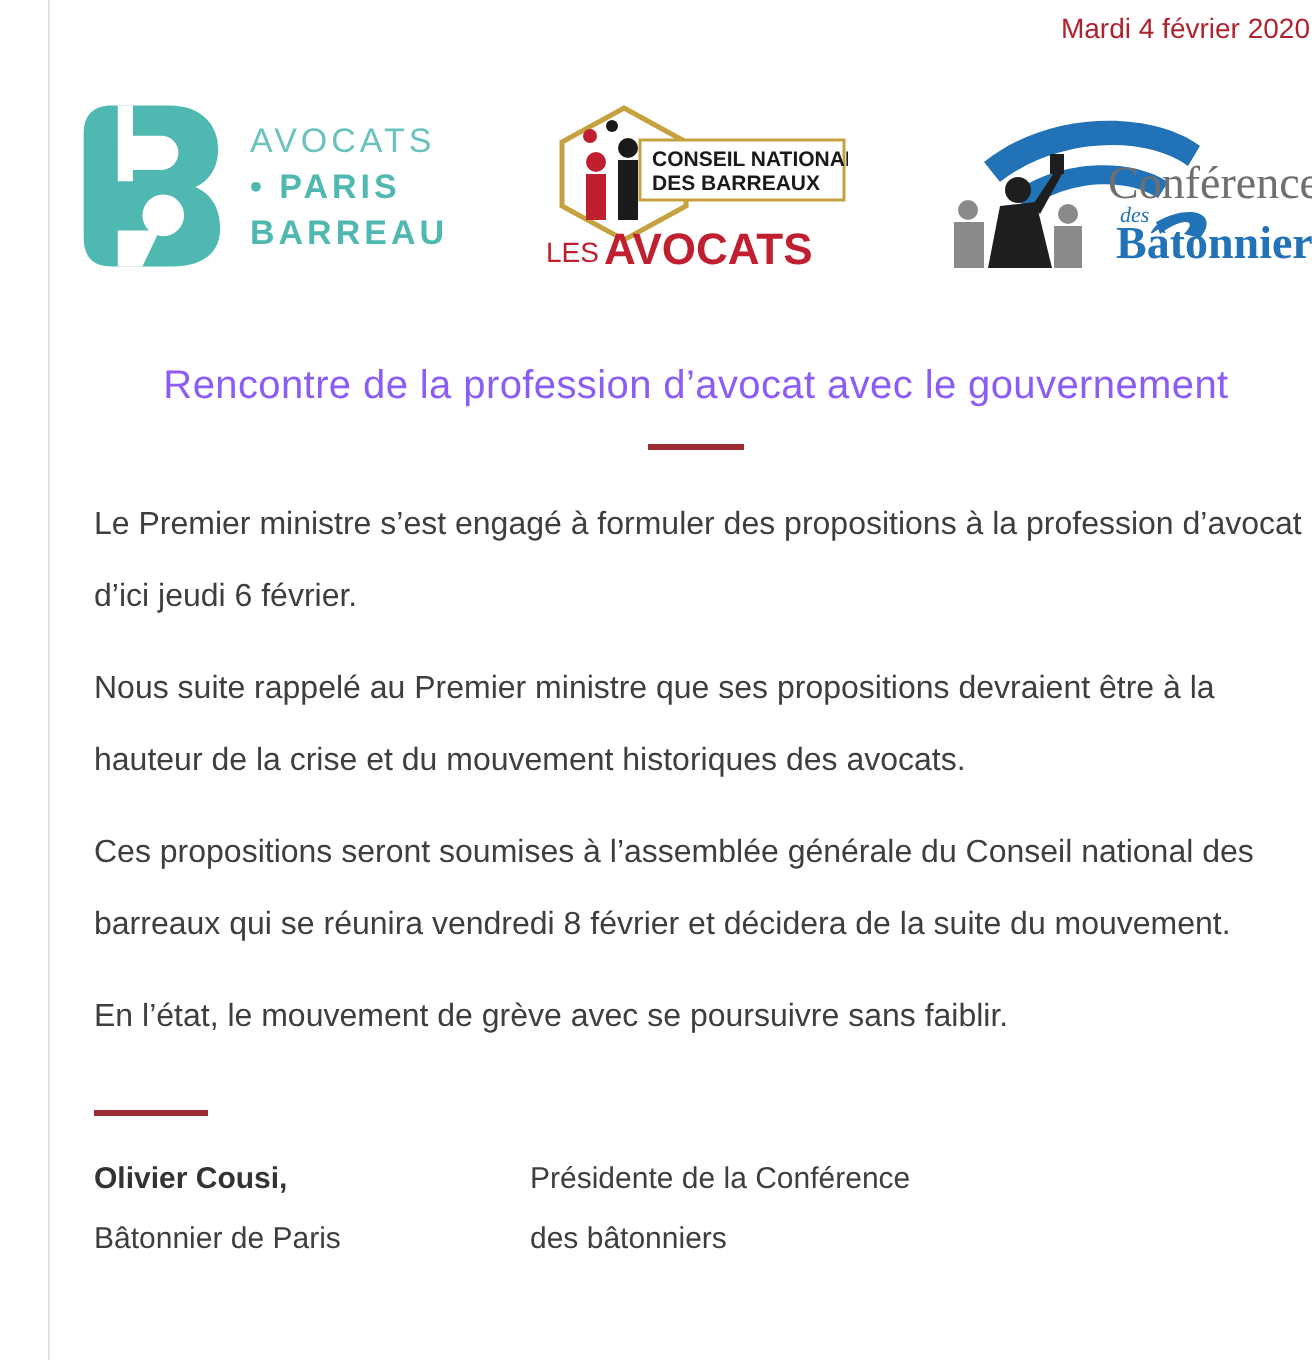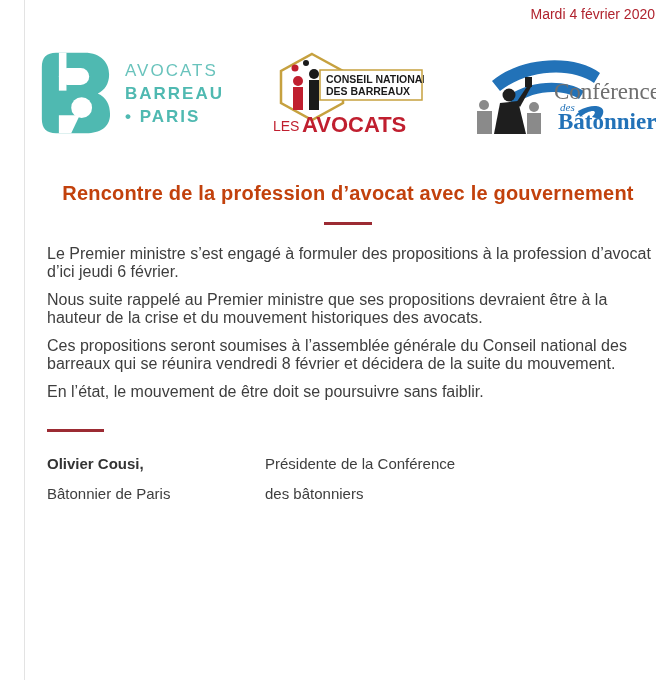--- a/index.html
+++ b/index.html
@@ -6,24 +6,24 @@
   body{width:656px;height:680px;overflow:hidden;font-family:"Liberation Sans",sans-serif;}
   .page{position:relative;width:647px;height:680px;margin-left:24px;border-left:1px solid #e3e3e3;background:#ffffff;box-sizing:border-box;}
   .date{position:absolute;top:6px;right:16px;font-size:14px;color:#b0232e;}
   .logo-row{display:flex;justify-content:space-between;align-items:center;padding:48px 14px 0 12px;}
   
   .logo-barreau{display:flex;align-items:center;gap:12px;}
   .barreau-text{display:flex;flex-direction:column;line-height:23px;font-size:17px;letter-spacing:2px;color:#4fb9b1;}
   .barreau-text .light{font-weight:400;opacity:.85;}
   .barreau-text .bold{font-weight:700;}
   
-  .title{margin:44px 16px 0 16px;text-align:center;font-size:20px;font-weight:700;color:#c2410c;letter-spacing:.2px;}
+  .title{margin:44px 16px 0 16px;text-align:center;font-size:20px;font-weight:400;color:#8b5cf6;letter-spacing:.2px;}
   .title-divider{width:48px;height:3px;background:#9c2b33;margin:17px auto 0 auto;}
   .body-text{padding:20px 20px 0 22px;}
-  .body-text p{margin:0 0 10px 0;max-width:620px;font-size:16px;line-height:18px;color:#3e3e3e;}
+  .body-text p{margin:0 0 10px 0;max-width:620px;font-size:16px;line-height:36px;color:#3e3e3e;}
   .sig-divider{width:57px;height:3px;background:#9c2b33;margin:28px 0 0 22px;}
   .signatures{display:flex;padding:17px 0 0 22px;}
   .sig-col{font-size:15px;color:#3e3e3e;}
   .sig-col .sig-name{font-weight:700;color:#333333;line-height:30px;}
   .sig-col .sig-role{line-height:30px;}
   .sig-col:nth-child(1){width:218px;}
   .sig-col:nth-child(2){width:213px;}
   .sig-col:nth-child(3){flex:1;}
 </style>
 </head>
@@ -38,22 +38,22 @@
     <div class="logo-barreau">
       <svg width="76" height="90" viewBox="0 0 80 95">
         <path fill="#4fb9b1" d="M20,5 H50 C68,5 76,16 76,28 C76,38 71,45 64,48 C73,52 77,60 77,70 C77,84 66,90 52,90 H20 C10,90 5,85 5,75 V20 C5,10 10,5 20,5 Z"></path>
         <rect x="23" y="5" width="8" height="40" fill="#ffffff"></rect>
         <rect x="23" y="21" width="32" height="18" rx="9" fill="#ffffff"></rect>
         <circle cx="47" cy="63" r="11" fill="#ffffff"></circle>
         <path d="M23,90 L36,90 L45,71 L23,71 Z" fill="#ffffff"></path>
       </svg>
       <div class="barreau-text">
         <span class="light">AVOCATS</span>
+        <span class="bold">• PARIS</span>
         <span class="bold">BARREAU</span>
-        <span class="bold">• PARIS</span>
       </div>
     </div>
 
     <svg width="152" height="84" viewBox="0 0 152 84">
       <polygon points="40,3 71,20 71,52 40,69 9,52 9,20" fill="none" stroke="#c6a13f" stroke-width="2.5"></polygon>
       <circle cx="23" cy="17" r="3.5" fill="#c01f2f"></circle>
       <circle cx="34" cy="12" r="3" fill="#1a1a1a"></circle>
       <circle cx="26" cy="30" r="5" fill="#c01f2f"></circle>
       <rect x="21" y="36" width="10" height="23" fill="#c01f2f"></rect>
       <circle cx="42" cy="23" r="5" fill="#1a1a1a"></circle>
@@ -84,21 +84,21 @@
 
   </div>
 
   <div class="title">Rencontre de la profession d’avocat avec le gouvernement</div>
   <div class="title-divider"></div>
 
   <div class="body-text">
     <p>Le Premier ministre s’est engagé à formuler des propositions à la profession d’avocat d’ici jeudi 6 février.</p>
     <p>Nous suite rappelé au Premier ministre que ses propositions devraient être à la hauteur de la crise et du mouvement historiques des avocats.</p>
     <p>Ces propositions seront soumises à l’assemblée générale du Conseil national des barreaux qui se réunira vendredi 8 février et décidera de la suite du mouvement.</p>
-    <p>En l’état, le mouvement de être doit se poursuivre sans faiblir.</p>
+    <p>En l’état, le mouvement de grève avec se poursuivre sans faiblir.</p>
   </div>
 
   <div class="sig-divider"></div>
 
   <div class="signatures">
     <div class="sig-col">
       <div class="sig-name">Olivier Cousi,</div>
       <div class="sig-role">Bâtonnier de Paris</div>
       <div class="sig-role"></div>
     </div>

